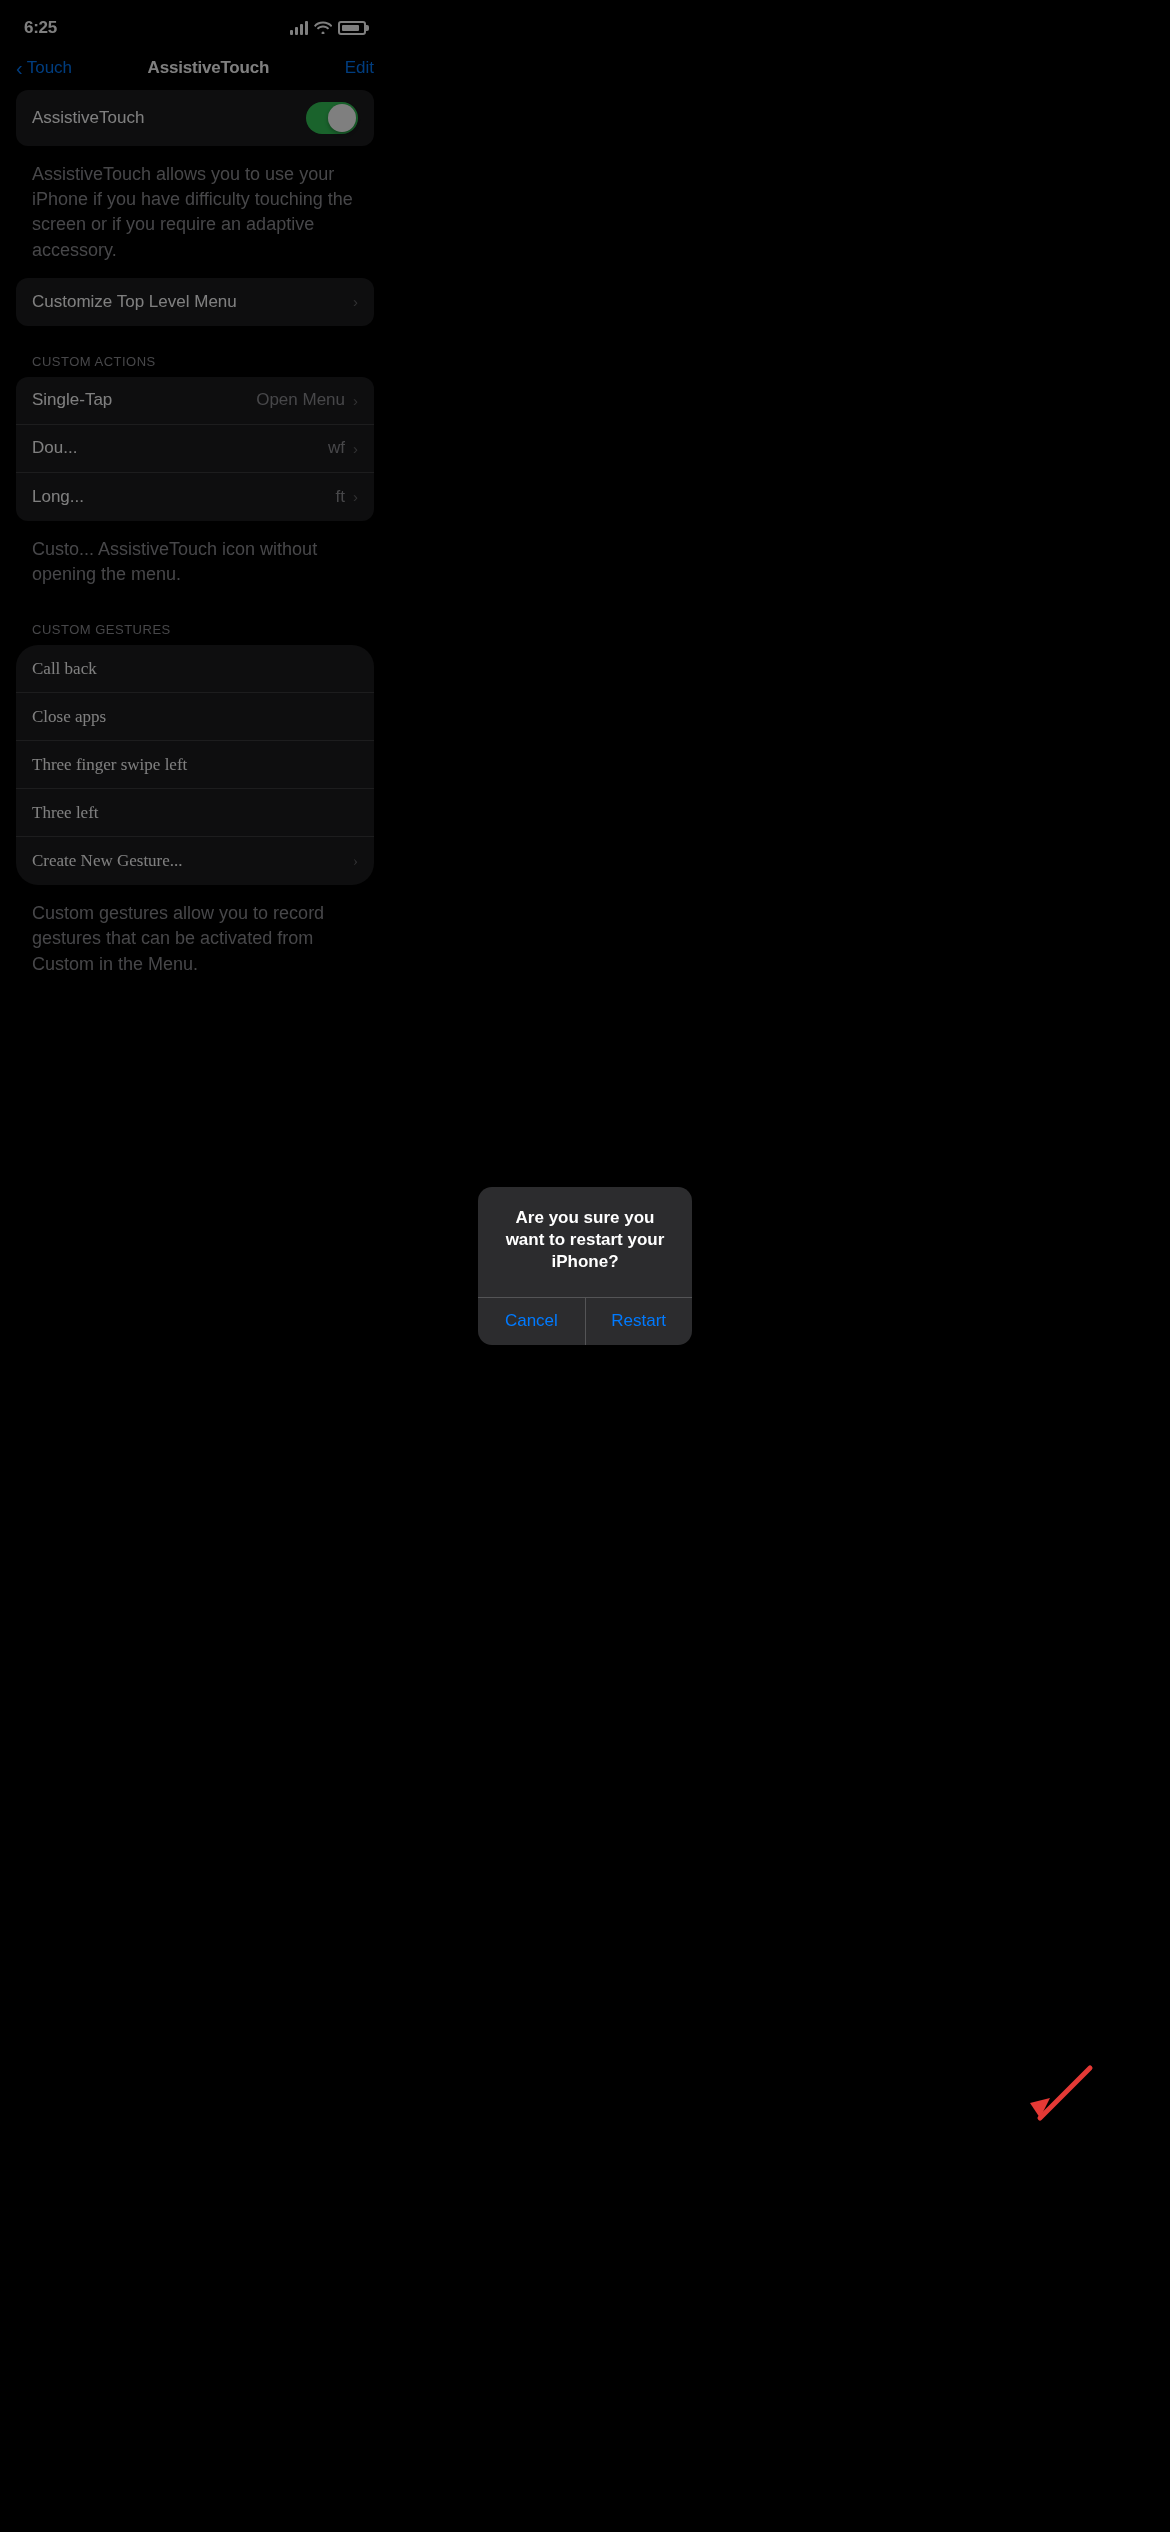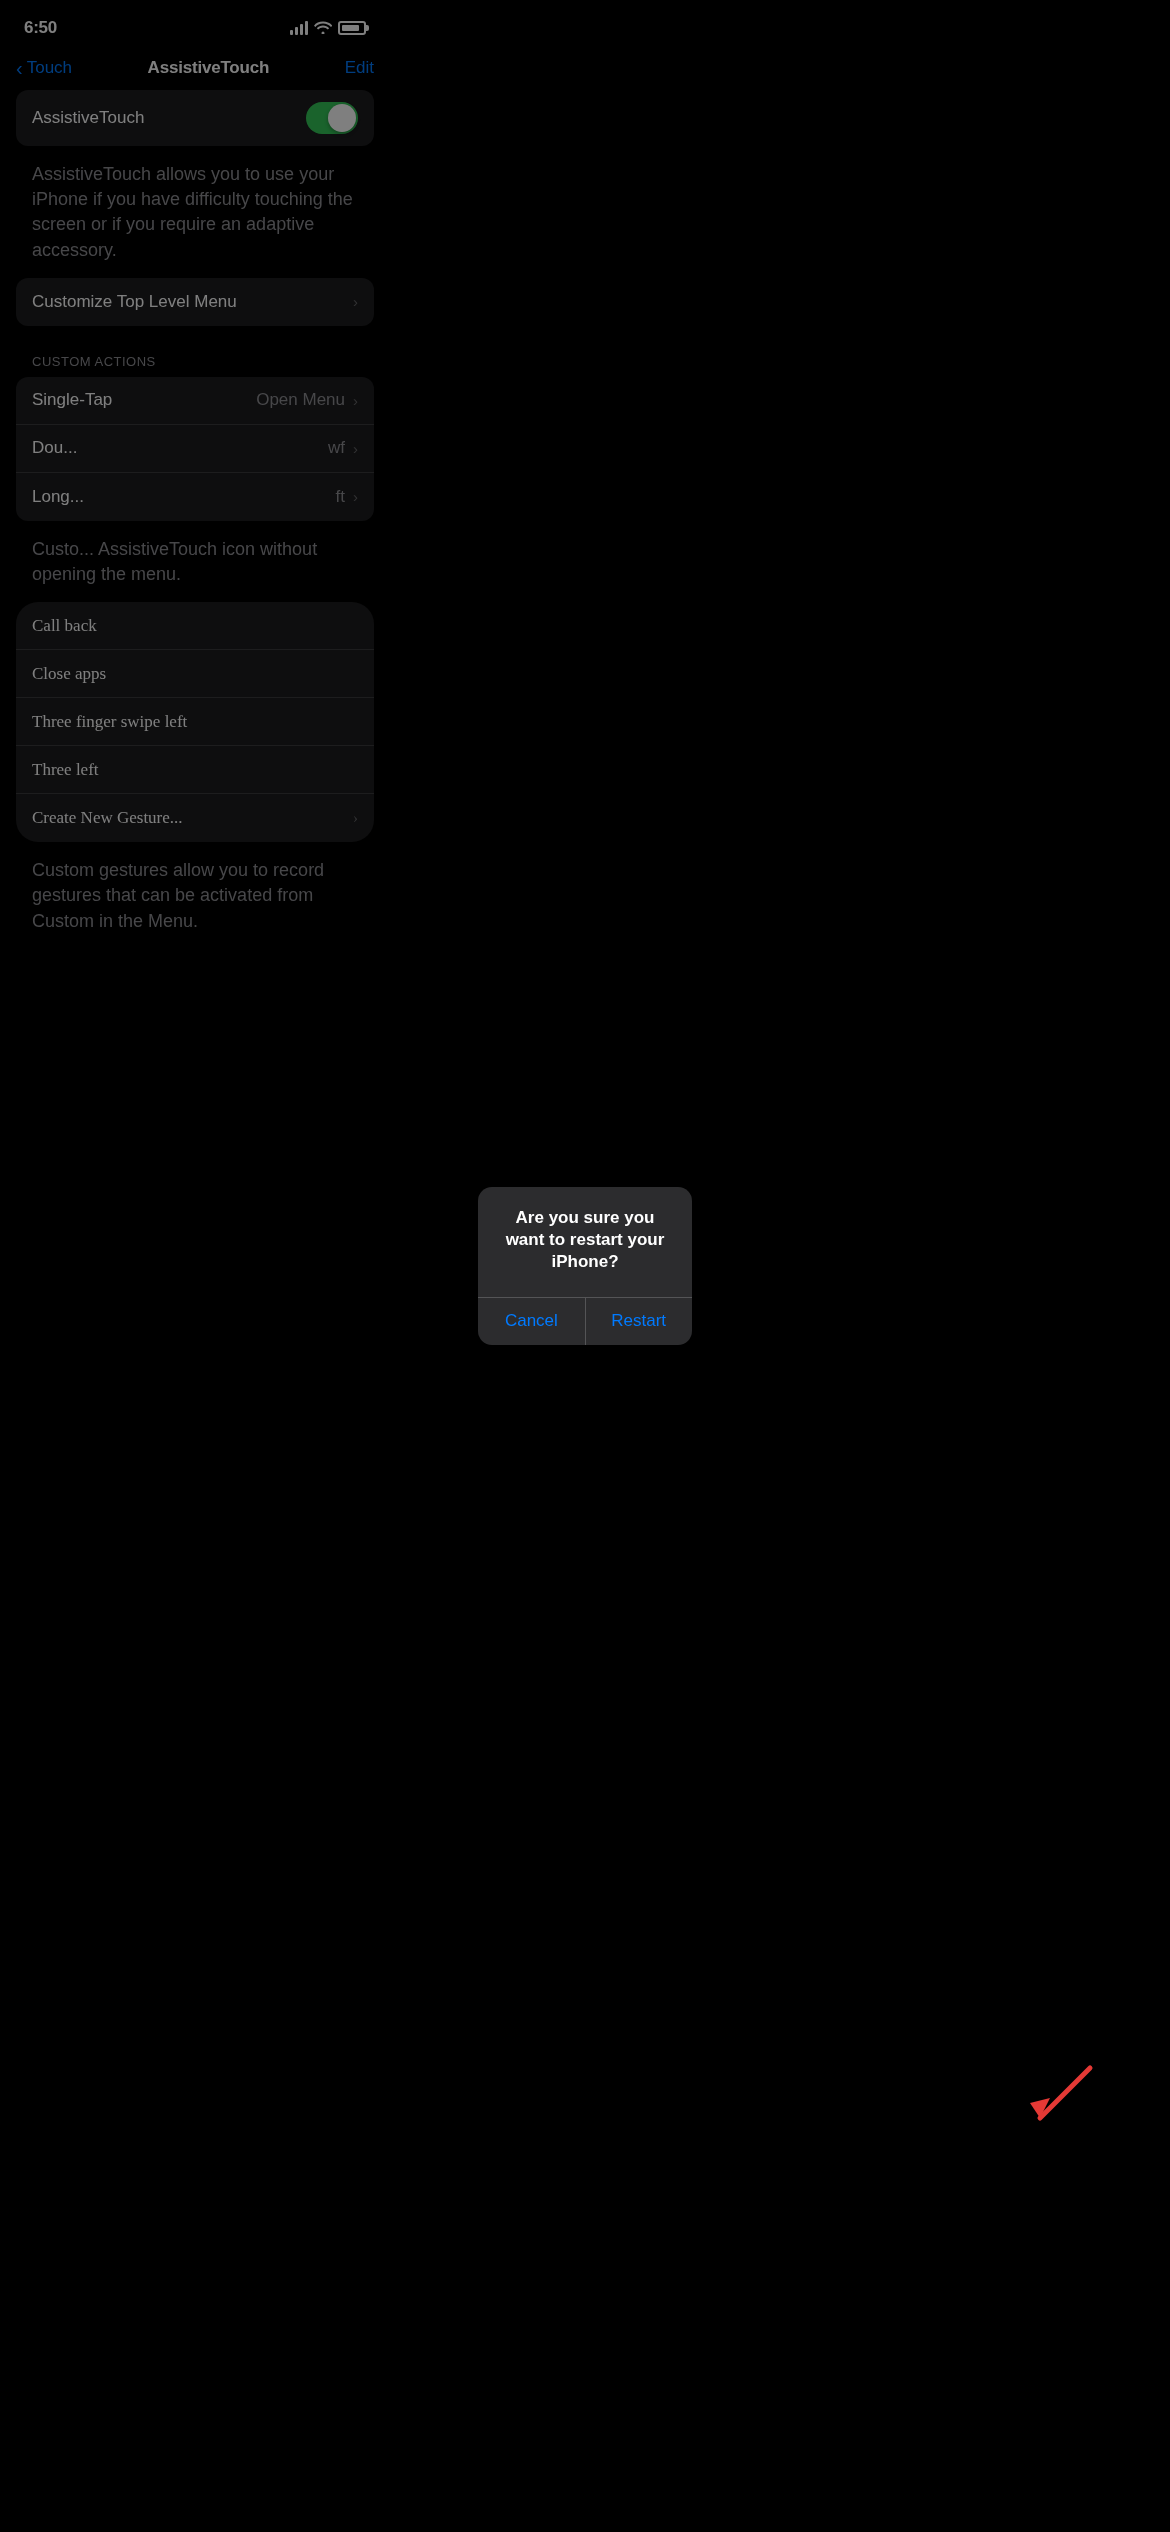--- a/index.html
+++ b/index.html
@@ -291,21 +291,21 @@
     .arrow-annotation {
       position: fixed;
       z-index: 200;
       pointer-events: none;
     }
   </style>
 </head>
 <body>
 
 <div class="status-bar">
-  <span class="status-time">6:50</span>
+  <span class="status-time">6:25</span>
   <div class="status-icons">
     <div class="signal-bars">
       <span></span>
         <span></span>
         <span></span>
         <span></span>
     </div>
     <span class="wifi-icon">
       <svg width="18" height="14" viewBox="0 0 18 14" fill="white">
         <path d="M9 11.5a1.5 1.5 0 1 1 0 3 1.5 1.5 0 0 1 0-3z"></path>
@@ -369,20 +369,21 @@
     <div class="settings-row">
       <span class="settings-row-label">Long...</span>
       <div class="settings-row-value">
         <span>ft</span>
         <span class="chevron-right">›</span>
       </div>
     </div>
   </div>
   <div class="settings-description">Custo... AssistiveTouch icon without opening the menu.</div>
 
+  <div class="section-header">CUSTOM GESTURES</div>
 
   <div class="settings-group custom-gestures-group">
     <div class="settings-row">
       <span class="settings-row-label">Call back</span>
     </div>
     <div class="settings-row">
       <span class="settings-row-label">Close apps</span>
     </div>
     <div class="settings-row">
       <span class="settings-row-label">Three finger swipe left</span>

